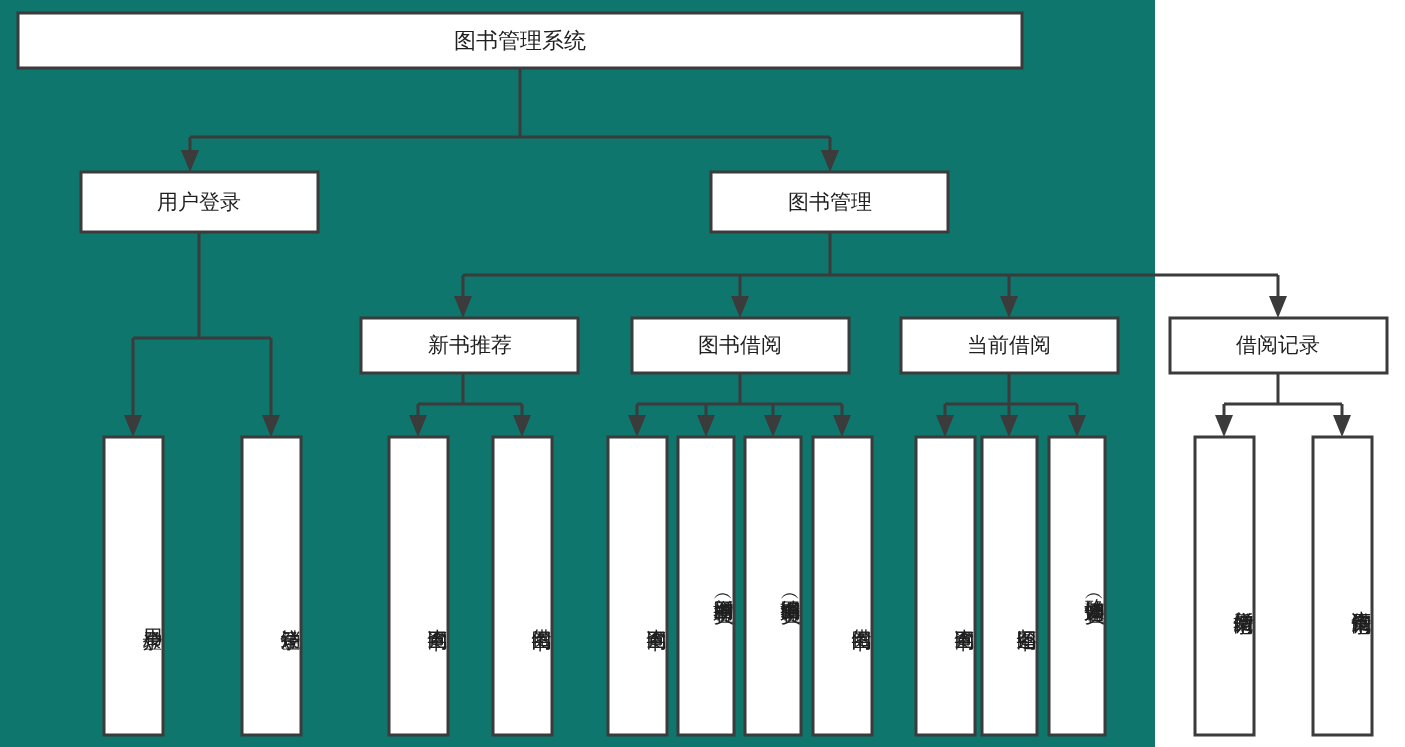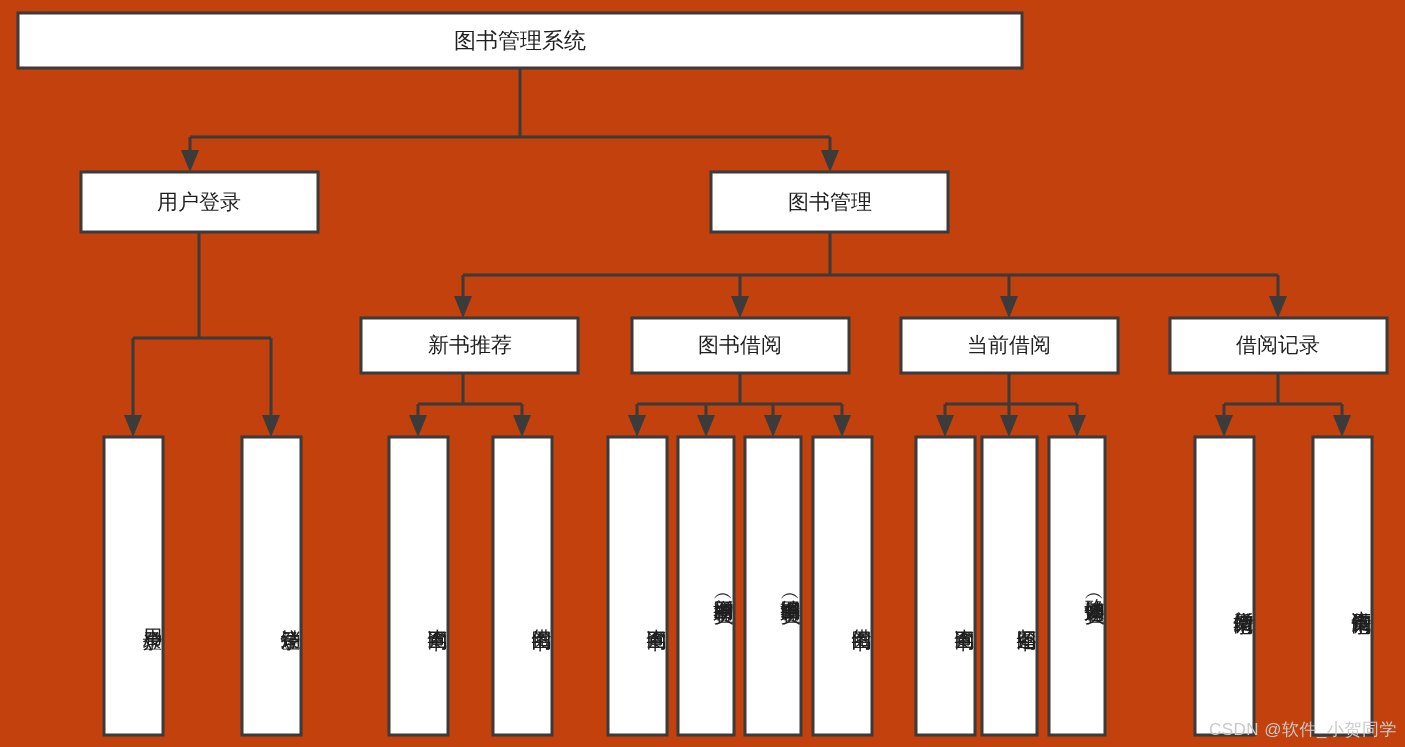--- a/index.html
+++ b/index.html
@@ -1,20 +1,20 @@
 <!DOCTYPE html>
 <html><head>
 <meta charset="utf-8">
 <style>
   html,body{margin:0;padding:0;background:#ffffff;}
   body{
     font-family:"Liberation Sans","DejaVu Sans",sans-serif;
     width:1405px;height:747px;overflow:hidden;position:relative;
   }
-  #stage{position:relative;width:1405px;height:747px;background:#c2410c;}
+  #stage{position:relative;width:1155px;height:747px;background:#0f766e;}
   svg#diagram{position:absolute;left:0;top:0;width:1405px;height:747px;display:block;}
   .node-rect{fill:#ffffff;stroke:#3b3b3b;stroke-width:3;}
   .connector{stroke:#3b3b3b;stroke-width:3;fill:none;stroke-linecap:butt;}
   .arrow-head{fill:#3b3b3b;stroke:none;}
   .node-label-h{
     font-family:"Liberation Sans","DejaVu Sans",sans-serif;
     font-size:21px;fill:#1f1f1f;text-anchor:middle;dominant-baseline:middle;
   }
   .node-label-title{
     font-family:"Liberation Sans","DejaVu Sans",sans-serif;
@@ -170,14 +170,13 @@
   <div class="vlabel" style="left:745px;top:443px;width:56px;height:288px;">编辑图书（管理员）</div>
   <div class="vlabel" style="left:813px;top:500px;width:59px;height:230px;">借阅图书</div>
 
   <div class="vlabel" style="left:916px;top:500px;width:59px;height:230px;">查询图书</div>
   <div class="vlabel" style="left:982px;top:500px;width:55px;height:230px;">归还图书</div>
   <div class="vlabel" style="left:1049px;top:443px;width:56px;height:288px;">确认归还（管理员）</div>
 
   <div class="vlabel" style="left:1195px;top:465px;width:59px;height:265px;">新增借阅记录</div>
   <div class="vlabel" style="left:1313px;top:465px;width:59px;height:265px;">查询借阅记录</div>
 
-  <div id="watermark">CSDN @软件_小贺同学</div>
 </div>
 
 </body></html>

